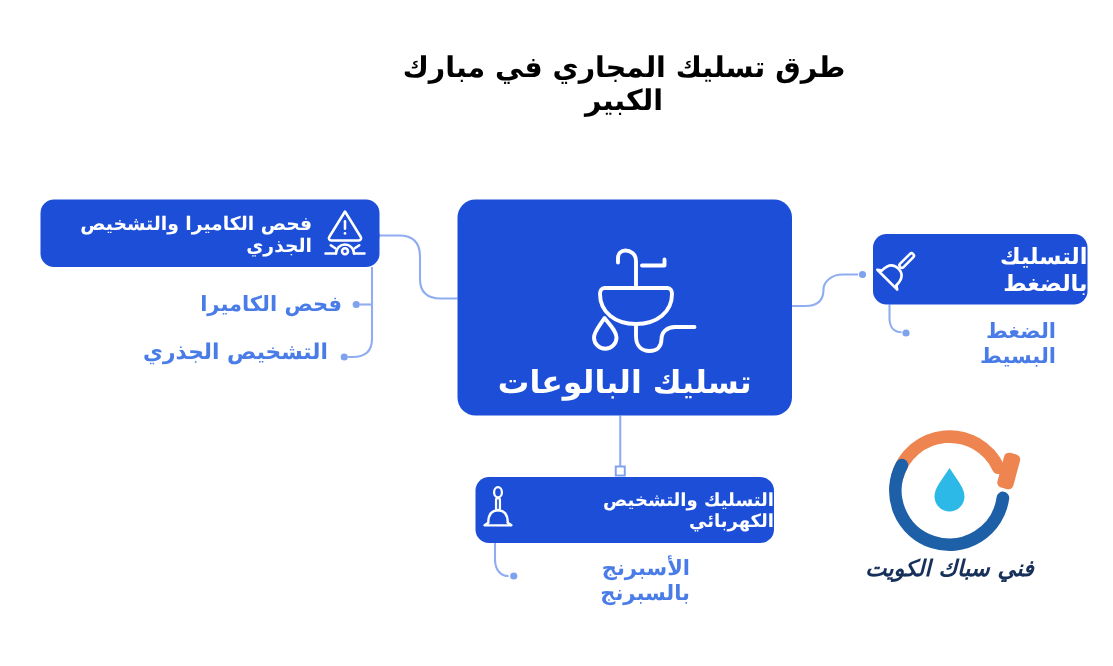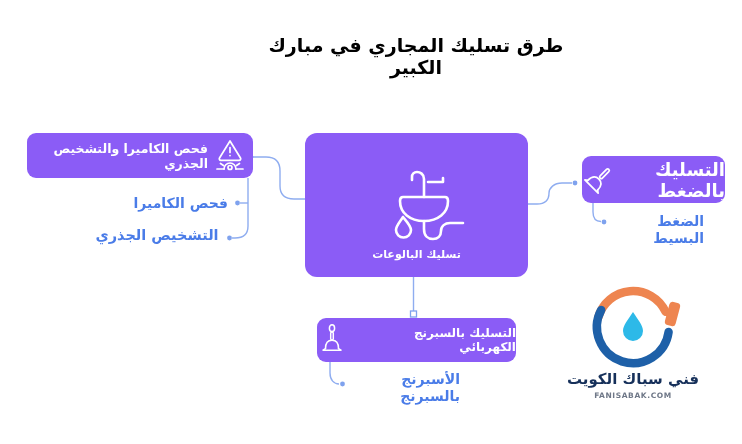--- a/index.html
+++ b/index.html
@@ -6,39 +6,39 @@
   .canvas {
     position:relative; width:742px; height:444px; background:#ffffff;
     font-family:"DejaVu Sans", sans-serif; overflow:hidden;
   }
   .connectors { position:absolute; left:0; top:0; width:742px; height:444px; pointer-events:none; }
   .title {
     position:absolute; left:240px; top:34px; width:352px; text-align:center;
     font-size:19px; font-weight:bold; color:#000000;
   }
   .node {
-    position:absolute; background:#8b5cf6; color:#ffffff; font-weight:bold;
+    position:absolute; background:#1d4ed8; color:#ffffff; font-weight:bold;
     display:flex; align-items:center; justify-content:center; box-sizing:border-box;
   }
   .node svg { flex:0 0 auto; }
   .node-left  { left:27px;  top:133px; width:226px; height:45px; border-radius:9px;  font-size:12.5px; gap:7px; padding:0 8px; }
-  .node-center{ left:305px; top:133px; width:223px; height:144px; border-radius:12px; font-size:11px;
+  .node-center{ left:305px; top:133px; width:223px; height:144px; border-radius:12px; font-size:21px;
                 flex-direction:column; gap:5px; padding-top:20px; }
-  .node-right { left:582px; top:156px; width:143px; height:47px; border-radius:9px; font-size:18px; gap:8px; }
+  .node-right { left:582px; top:156px; width:143px; height:47px; border-radius:9px; font-size:15px; gap:8px; }
   .node-bottom{ left:317px; top:318px; width:199px; height:44px; border-radius:9px; font-size:12px; gap:7px; }
   .sub {
     position:absolute; color:#4a7ce8; font-weight:bold; font-size:14px; line-height:1.2;
   }
   .sub-cam1 { left:108px; top:195px; width:120px; text-align:right; }
   .sub-cam2 { left:92px;  top:227px; width:130px; text-align:center; font-size:14.5px; }
   .sub-press{ left:608px; top:213px; width:96px;  text-align:right; }
   .sub-spring{ left:348px; top:371px; width:112px; text-align:right; }
   .logo { position:absolute; left:557px; top:286px; width:152px; text-align:center; }
   .logo-mark { display:block; margin:0 auto; }
-  .logo-name { font-size:15px; font-weight:bold; color:#16305a; margin-top:-2px; }
+  .logo-name { font-size:15px; font-weight:bold; color:#16305a; margin-top:-2px;font-style:italic; }
   .logo-site { font-size:7.5px; color:#6e7787; letter-spacing:0.6px; margin-top:3px; font-weight:bold; }
 </style>
 </head>
 <body>
 
 <div class="canvas">
 
   <svg class="connectors" viewBox="0 0 742 444" fill="none" stroke="#8fadf0" stroke-width="1.4">
 
     <path d="M253,157 H266 C276,157 280,162 280,171 V186 C280,195 285,199 294,199 H305"></path>
@@ -96,34 +96,33 @@
       <g transform="rotate(45 15 15)">
         <rect x="13.6" y="0.8" width="3" height="11.5" rx="1.5"></rect>
         <path d="M8.5,22 C8.5,16.5 11,13.8 15,13.8 C19,13.8 21.5,16.5 21.5,22"></path>
         <path d="M8.5,22 L6.2,23.6 H23.8 L21.5,22"></path>
       </g>
     </svg>
   </div>
   <div class="sub sub-press" dir="rtl">الضغط البسيط</div>
 
   <div class="node node-bottom" dir="rtl">
-    <span>التسليك بالسبرنج الكهربائي</span>
+    <span>التسليك والتشخيص الكهربائي</span>
     <svg width="30" height="32" viewBox="0 0 30 32" fill="none" stroke="#ffffff" stroke-width="1.5" stroke-linecap="round" stroke-linejoin="round">
       <ellipse cx="15" cy="4.2" rx="2.6" ry="3.4"></ellipse>
       <rect x="13.7" y="8" width="2.6" height="8" rx="1.2"></rect>
       <path d="M8.5,24.5 C8.5,19 11,16.3 15,16.3 C19,16.3 21.5,19 21.5,24.5"></path>
       <path d="M8.5,24.5 L6,26.2 H24 L21.5,24.5"></path>
     </svg>
   </div>
   <div class="sub sub-spring" dir="rtl">الأسبرنج بالسبرنج</div>
 
   <div class="logo">
     <svg class="logo-mark" width="100" height="86" viewBox="0 0 100 86">
       <path d="M15.2,31.7 A36,36 0 0 1 82.6,25.8" fill="none" stroke="#ee8550" stroke-width="8.5" stroke-linecap="round"></path>
       <rect x="84" y="16" width="11" height="24" rx="3.5" fill="#ee8550" transform="rotate(15 89.5 28)"></rect>
       <path d="M85.6,46 A36,36 0 1 1 18.2,24.1" fill="none" stroke="#1e60a8" stroke-width="8.5" stroke-linecap="round"></path>
       <path d="M50,26 C45,34 40,39 40,45 A10,10 0 0 0 60,45 C60,39 55,34 50,26 Z" fill="#2db9e8"></path>
     </svg>
     <div class="logo-name" dir="rtl">فني سباك الكويت</div>
-    <div class="logo-site">FANISABAK.COM</div>
   </div>
 
 </div>
 
 </body></html>

